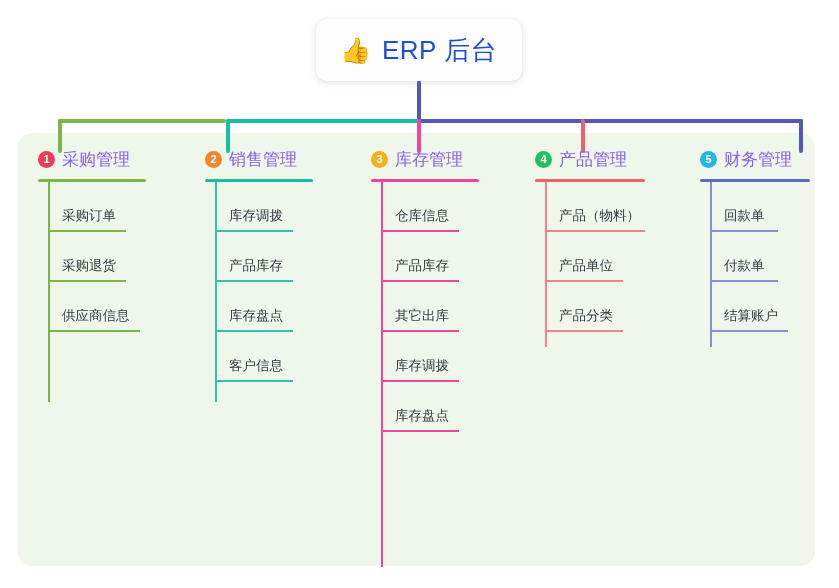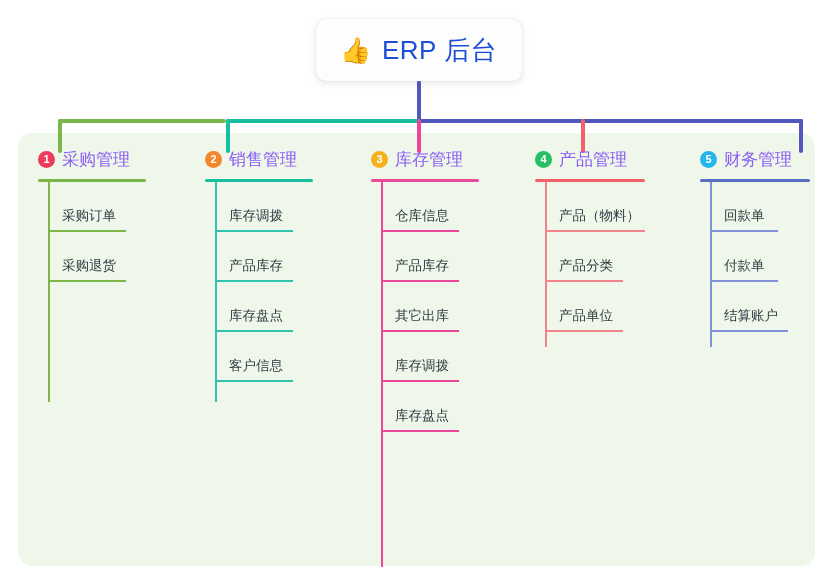--- a/index.html
+++ b/index.html
@@ -99,20 +99,24 @@
         <div class="leaves">
           <div class="spine" style="background: rgb(122, 182, 72); height: 220px;"></div>
           <div class="leaf">
             <span class="leaf-label">采购订单</span>
             <div class="leaf-rule" style="width: 78px; background: rgb(122, 182, 72);"></div>
           </div>
           <div class="leaf">
             <span class="leaf-label">采购退货</span>
             <div class="leaf-rule" style="width: 78px; background: rgb(122, 182, 72);"></div>
           </div>
+          <div class="leaf">
+            <span class="leaf-label">供应商信息</span>
+            <div class="leaf-rule" style="width: 92px; background: rgb(122, 182, 72);"></div>
+          </div>
         </div>
       </div>
       <div class="col" style="left: 205px;">
         <div class="col-head">
           <span class="badge" style="background: rgb(245, 133, 42);">2</span>
           <span class="col-title">销售管理</span>
         </div>
         <div class="head-rule" style="width: 108px; background: rgb(22, 191, 160);"></div>
         <div class="leaves">
           <div class="spine" style="background: rgb(47, 196, 171); height: 220px;"></div>
@@ -170,27 +174,27 @@
           <span class="col-title">产品管理</span>
         </div>
         <div class="head-rule" style="width: 110px; background: rgb(242, 96, 106);"></div>
         <div class="leaves">
           <div class="spine" style="background: rgb(242, 131, 138); height: 165px;"></div>
           <div class="leaf">
             <span class="leaf-label">产品（物料）</span>
             <div class="leaf-rule" style="width: 100px; background: rgb(242, 131, 138);"></div>
           </div>
           <div class="leaf">
+            <span class="leaf-label">产品单位</span>
+            <div class="leaf-rule" style="width: 78px; background: rgb(242, 131, 138);"></div>
+          </div>
+          <div class="leaf">
             <span class="leaf-label">产品分类</span>
             <div class="leaf-rule" style="width: 78px; background: rgb(242, 131, 138);"></div>
           </div>
-          <div class="leaf">
-            <span class="leaf-label">产品单位</span>
-            <div class="leaf-rule" style="width: 78px; background: rgb(242, 131, 138);"></div>
-          </div>
         </div>
       </div>
       <div class="col" style="left: 700px;">
         <div class="col-head">
           <span class="badge" style="background: rgb(34, 182, 234);">5</span>
           <span class="col-title">财务管理</span>
         </div>
         <div class="head-rule" style="width: 110px; background: rgb(91, 108, 196);"></div>
         <div class="leaves">
           <div class="spine" style="background: rgb(129, 144, 216); height: 165px;"></div>

